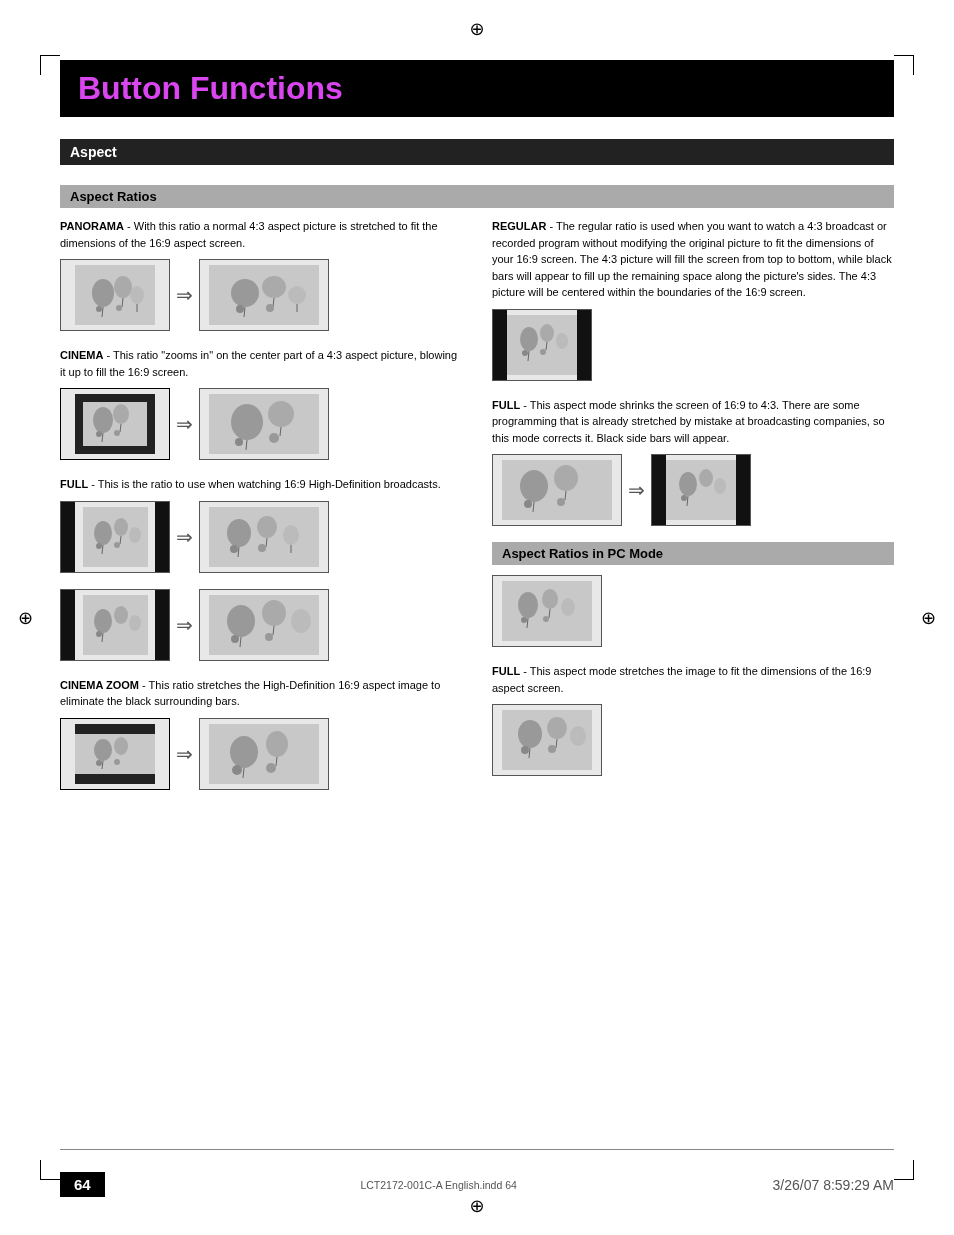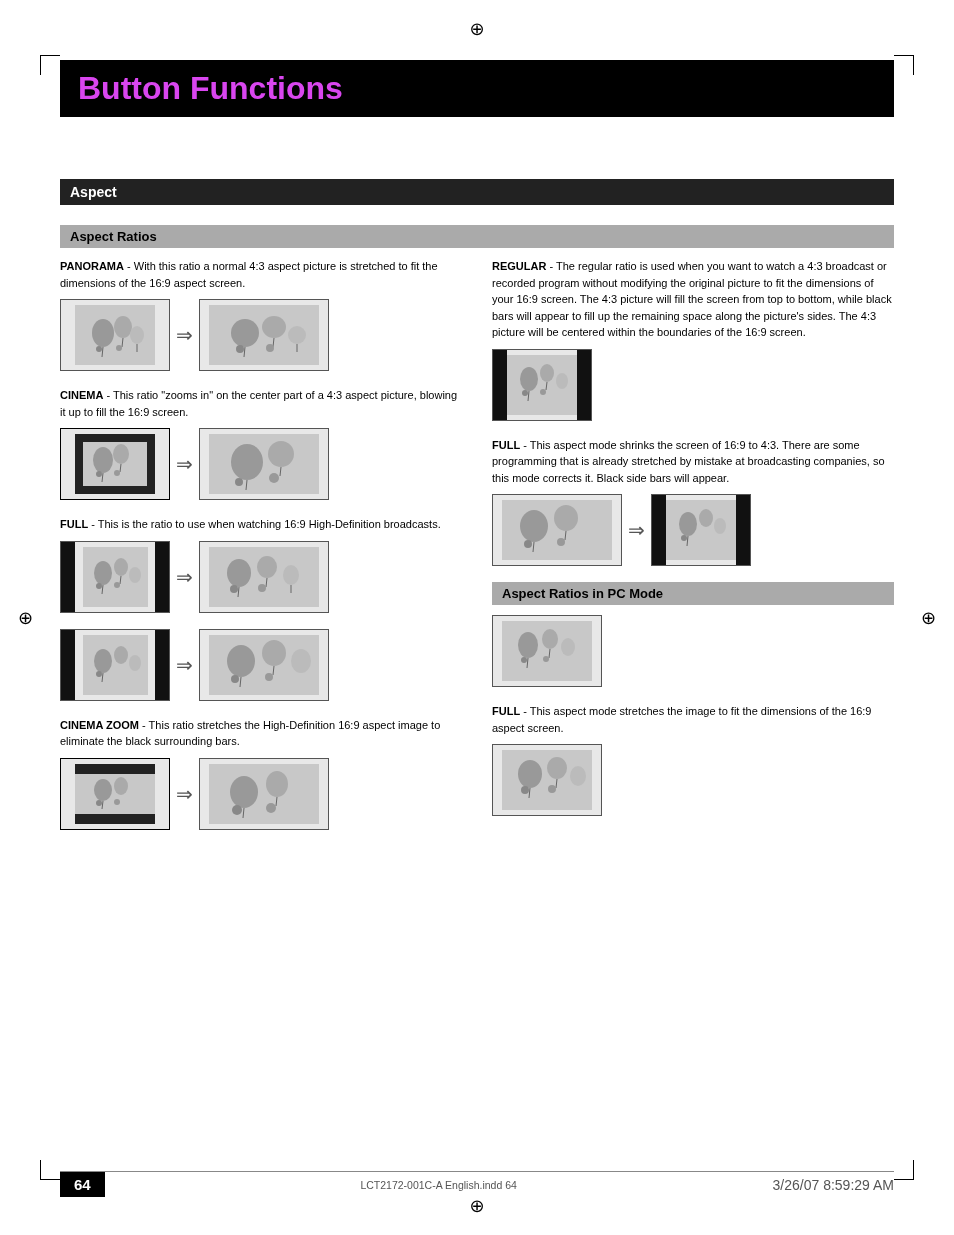--- a/index.html
+++ b/index.html
@@ -56,21 +56,20 @@
     
     .section-heading {
       background: #222;
       color: #fff;
       font-size: 14px;
       font-weight: bold;
       padding: 5px 10px;
       margin-bottom: 10px;
       display: inline-block;
       width: 100%;
-      margin-top: 40px;
     }
 
     .subsection-heading {
       background: #aaa;
       color: #000;
       font-size: 13px;
       font-weight: bold;
       padding: 4px 10px;
       margin-bottom: 10px;
       display: block;
@@ -166,21 +165,21 @@
     
     .page-footer {
       position: absolute;
       bottom: 38px;
       left: 60px;
       right: 60px;
       display: flex;
       align-items: center;
       justify-content: space-between;
       border-top: 1px solid #888;
-      padding-top: 0;
+      padding-top: 22px;
       font-size: 11px;
       color: #333;
     }
 
     .page-number-box {
       background: #000;
       color: #fff;
       font-weight: bold;
       font-size: 15px;
       padding: 4px 14px;

